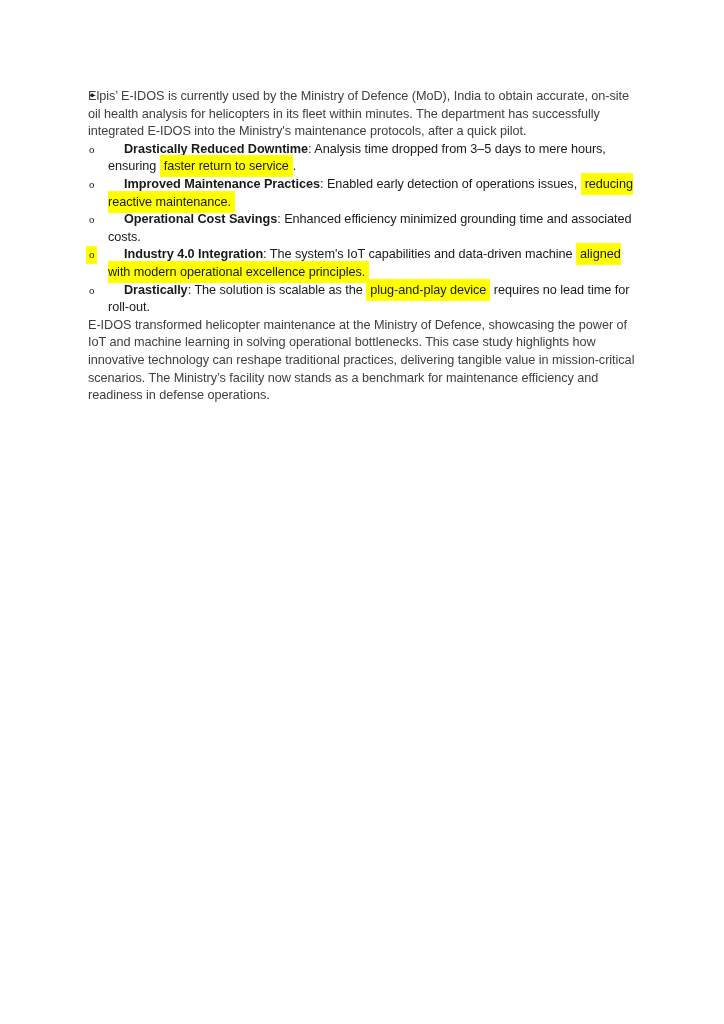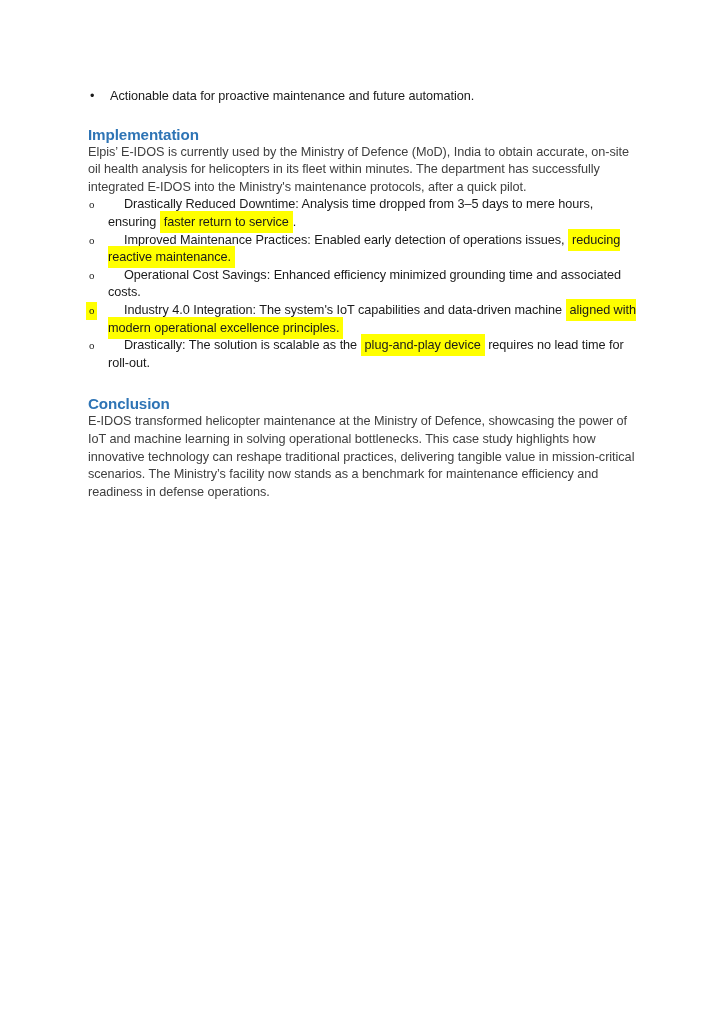--- a/index.html
+++ b/index.html
@@ -96,42 +96,40 @@
     line-height: 17.6px;
     color: #1a1a1a;
     font-family: "Liberation Serif", serif;
   }
   .circle-marker.hl {
     background: #ffff00;
     padding: 0 3px 0 3px;
     left: -2px;
   }
 
-  .b { font-weight: normal; padding-left: 16px; }
+  .b { font-weight: bold; padding-left: 16px; }
 
   mark.hl {
     background: #ffff00;
     color: #1a1a1a;
     padding: 4px;
   }
 </style>
 </head>
 <body>
 
 <div class="page">
   <div class="content">
 
     <ul class="disc-list">
       <li>
         <span class="disc-marker">•</span>
-        <span>Actionable data for proactive maintenance and future automation.</span>
       </li>
     </ul>
 
-    <h2 class="heading first">Implementation</h2>
     <p class="para">Elpis’ E-IDOS is currently used by the Ministry of Defence (MoD), India to obtain accurate, on-site oil health analysis for helicopters in its fleet within minutes. The department has successfully integrated E-IDOS into the Ministry's maintenance protocols, after a quick pilot.</p>
 
     <ul class="circle-list">
       <li>
         <span class="circle-marker">o</span>
         <span class="b">Drastically Reduced Downtime</span><span>: </span><span>Analysis time dropped from 3–5 days to mere hours, ensuring </span><mark class="hl">faster return to service</mark><span>.</span>
       </li>
       <li>
         <span class="circle-marker">o</span>
         <span class="b">Improved Maintenance Practices</span><span>: </span><span>Enabled early detection of operations issues, </span><mark class="hl">reducing reactive maintenance.</mark><span></span>
@@ -143,17 +141,16 @@
       <li>
         <span class="circle-marker hl">o</span>
         <span class="b">Industry 4.0 Integration</span><span>: </span><span>The system's IoT capabilities and data-driven machine </span><mark class="hl">aligned with modern operational excellence principles.</mark><span></span>
       </li>
       <li>
         <span class="circle-marker">o</span>
         <span class="b">Drastically</span><span>: </span><span>The solution is scalable as the </span><mark class="hl">plug-and-play device</mark><span> requires no lead time for roll-out.</span>
       </li>
     </ul>
 
-    <h2 class="heading spaced">Conclusion</h2>
     <p class="para">E-IDOS transformed helicopter maintenance at the Ministry of Defence, showcasing the power of IoT and machine learning in solving operational bottlenecks. This case study highlights how innovative technology can reshape traditional practices, delivering tangible value in mission-critical scenarios. The Ministry’s facility now stands as a benchmark for maintenance efficiency and readiness in defense operations.</p>
 
   </div>
 </div>
 
 </body></html>

